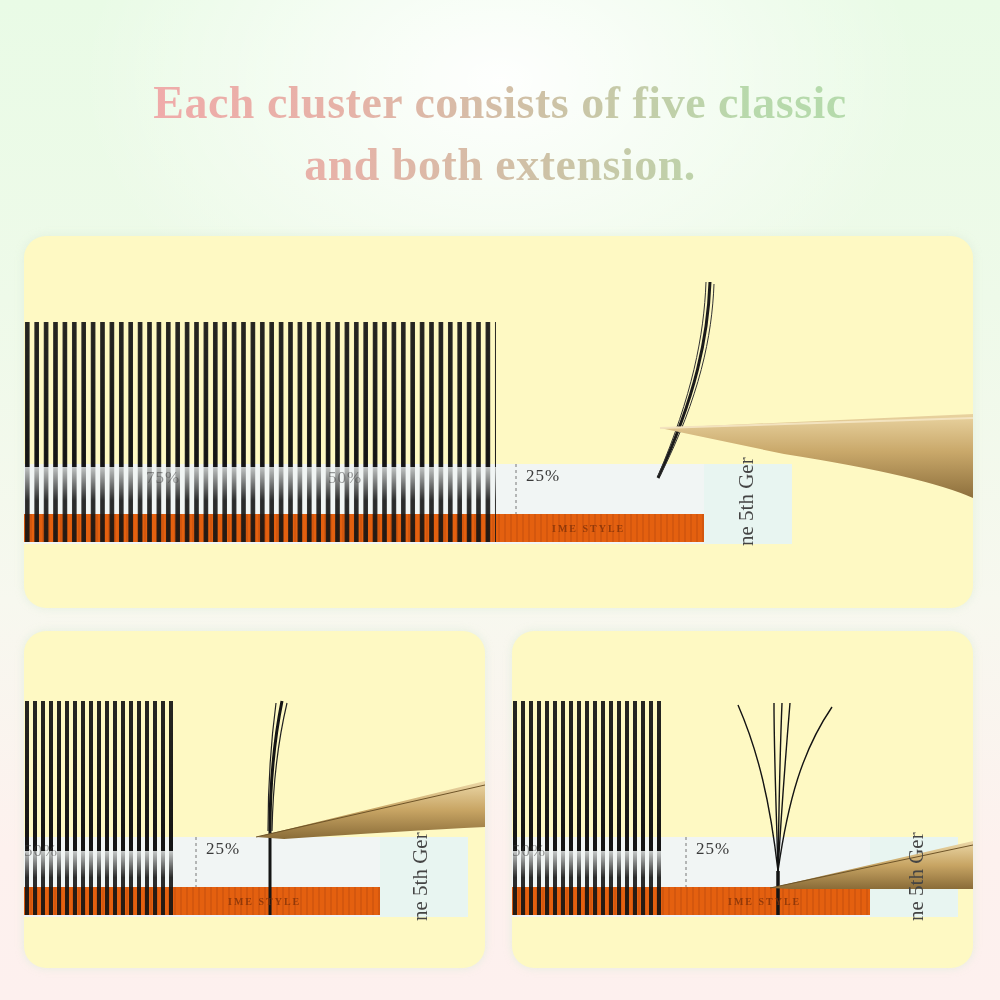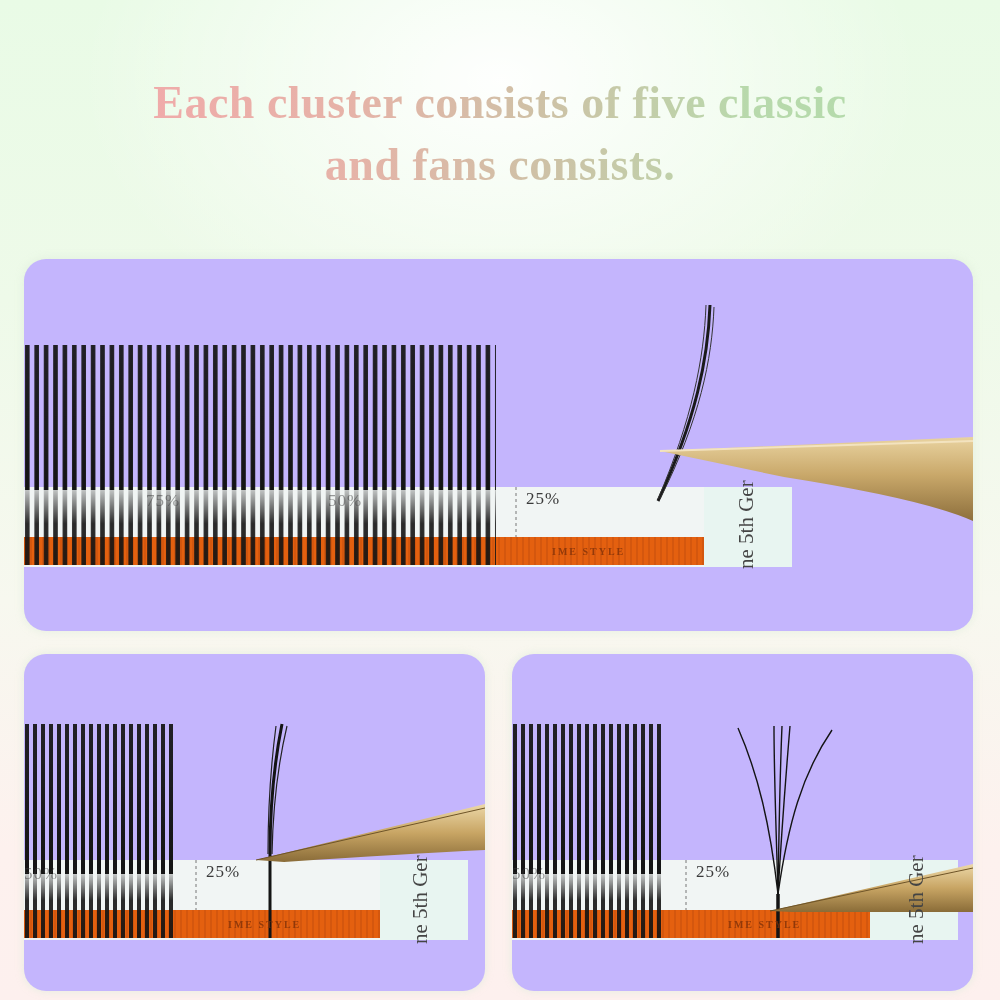--- a/index.html
+++ b/index.html
@@ -15,23 +15,22 @@
     text-align: center; font-weight: bold; font-size: 46px; line-height: 62px;
     letter-spacing: 0.5px;
     margin-top: 44px;
   }
   .headline span.line { display: block; }
   .grad-text {
     background: linear-gradient(90deg, #f2a9aa 10%, #e6b3a8 35%, #cdc2a6 55%, #b8d9ac 75%, #b2dcab 95%);
     -webkit-background-clip: text; background-clip: text; color: transparent;
   }
   .panel {
-    position: absolute; background: #c4b5fd; border-radius: 22px; overflow: hidden;
+    position: absolute; background: #fef9c3; border-radius: 22px; overflow: hidden;
     box-shadow: 0 0 8px rgba(220,235,215,0.7);
-    margin-top: 23px;
   }
   #panel-top { left: 24px; top: 236px; width: 949px; height: 372px; }
   #panel-bl { left: 24px; top: 631px; width: 461px; height: 337px; }
   #panel-br { left: 512px; top: 631px; width: 461px; height: 337px; }
   .panel svg { position: absolute; left: 0; top: 0; }
   .pct-label {
     position: absolute; font-family: "Liberation Serif", serif; font-size: 17px; color: #3a3a3a;
     letter-spacing: 1px;
   }
   .side-label {
@@ -41,21 +40,21 @@
   .brand-label {
     position: absolute; font-family: "Liberation Serif", serif; font-weight: bold;
     font-size: 10px; color: #7a2e08; letter-spacing: 2px; opacity: 0.75; padding-left: 48px;
   }
 </style>
 </head>
 <body>
 
 <div class="headline">
   <span class="line grad-text">Each cluster consists of five classic</span>
-  <span class="line grad-text">and fans consists.</span>
+  <span class="line grad-text">and both extension.</span>
 </div>
 
 <div class="panel" id="panel-top">
   <svg width="949" height="372" viewBox="0 0 949 372">
     <defs>
       <linearGradient id="gold1" x1="0" y1="0" x2="0" y2="1">
         <stop offset="0" stop-color="#e9d3a0"></stop>
         <stop offset="0.45" stop-color="#c9a86a"></stop>
         <stop offset="1" stop-color="#8d6f3c"></stop>
       </linearGradient>

